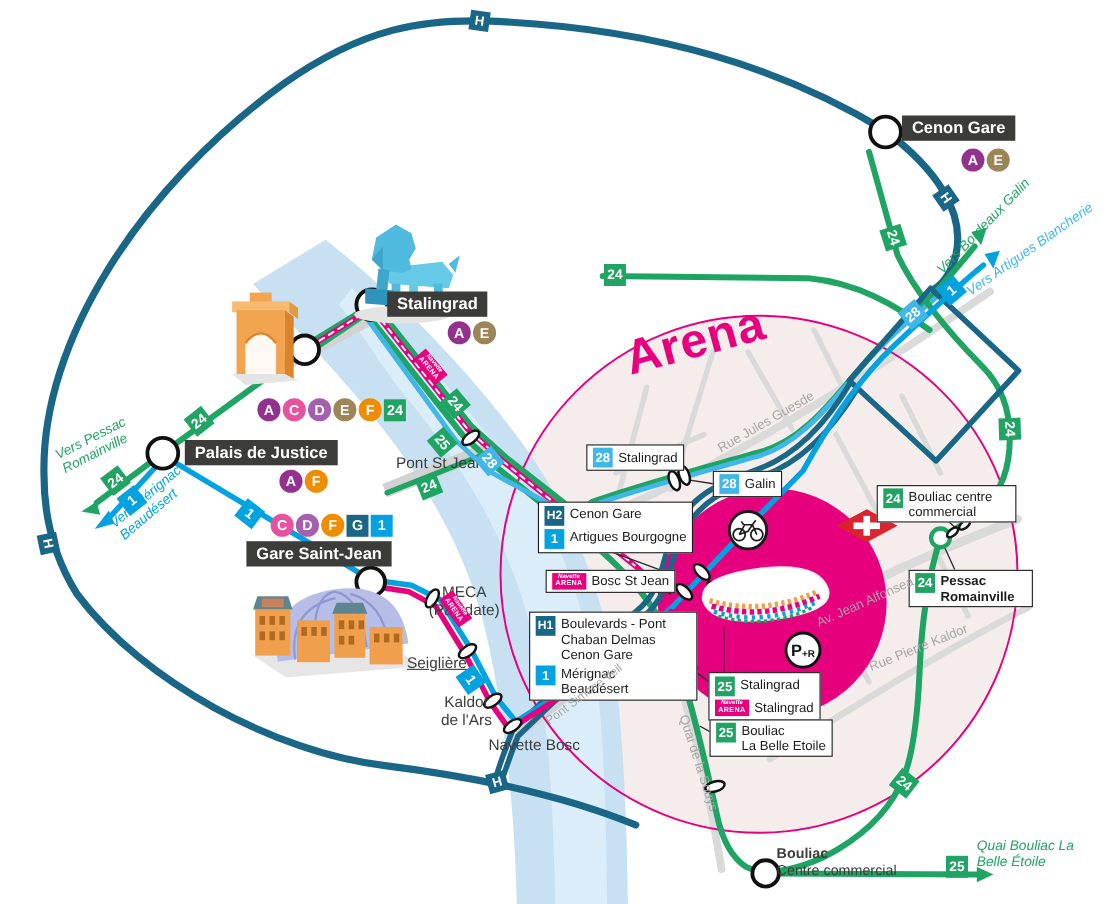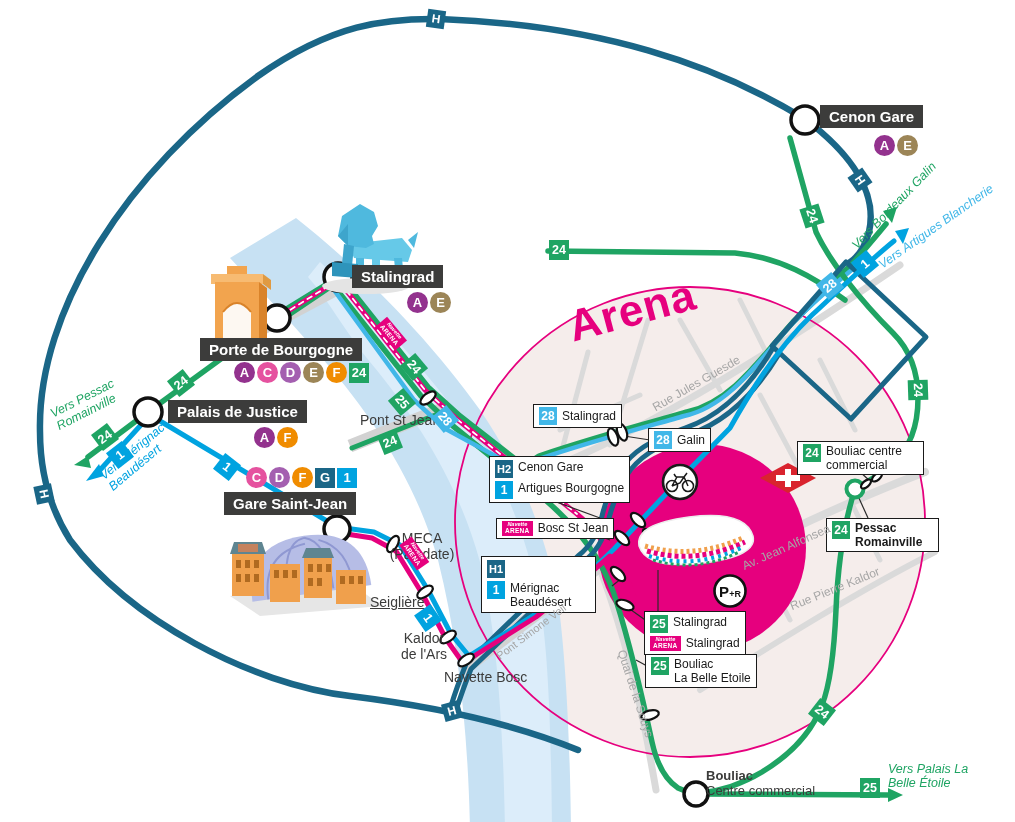--- a/index.html
+++ b/index.html
@@ -235,21 +235,20 @@
     <span class="bc" style="background:#93328e">A</span>
     <span class="bc" style="background:#9c8557">E</span>
   </div>
 
   <div class="abs sta" style="left:352px;top:265px;">Stalingrad</div>
   <div class="abs row" style="left:407px;top:292px;">
     <span class="bc" style="background:#93328e">A</span>
     <span class="bc" style="background:#9c8557">E</span>
   </div>
 
-  <div class="abs sta" style="left:200px;top:338px;">Porte de Bourgogne</div>
   <div class="abs row" style="left:234px;top:362px;">
     <span class="bc" style="background:#93328e">A</span>
     <span class="bc" style="background:#e5529f">C</span>
     <span class="bc" style="background:#a45fb0">D</span>
     <span class="bc" style="background:#9c8557">E</span>
     <span class="bc" style="background:#f08c00">F</span>
     <span class="bs" style="background:#1fa463">24</span>
   </div>
 
   <div class="abs sta" style="left:168px;top:400px;">Palais de Justice</div>
@@ -288,20 +287,21 @@
   <div class="abs wbox" style="left:496px;top:518px;">
     <span class="nav-badge">
         <i>Navette</i>
         <b>ARENA</b>
       </span>
     <span>Bosc St Jean</span>
   </div>
   <div class="abs wboxc" style="left:481px;top:556px;">
     <div class="r">
         <span class="bs sm" style="background:#1a6687;font-size:11px">H1</span>
+        <span style="width:118px;">Boulevards - Pont Chaban Delmas Cenon Gare</span>
       </div>
     <div class="r">
         <span class="bs sm" style="background:#00a3e0">1</span>
         <span style="width:80px;">Mérignac Beaudésert</span>
       </div>
   </div>
   <div class="abs wbox" style="left:797px;top:441px;align-items:flex-start;white-space:normal;">
     <span class="bs sm" style="background:#1fa463">24</span>
     <span style="width:92px;">Bouliac centre commercial</span>
   </div>
@@ -331,21 +331,21 @@
   <div class="abs stp" style="left:383px;top:518px;width:78px;text-align:center;margin-top:12px;"><span>MECA</span><br><span>(Paludate)</span></div>
   <div class="abs stp" style="left:370px;top:594px;text-decoration:underline;">Seiglière</div>
   <div class="abs stp" style="left:398px;top:630px;width:52px;text-align:center;"><span>Kaldor</span><br><span>de l'Ars</span></div>
   <div class="abs stp" style="left:444px;top:669px;">Navette Bosc</div>
   <div class="abs stp" style="left:706px;top:768px;font-size:13px;"><b>Bouliac</b><br><span>Centre commercial</span></div>
 
   <div class="abs dir" style="left:849px;top:242px;color:#1fa463;transform:rotate(-46deg);transform-origin:left top;">Vers Bordeaux Galin</div>
   <div class="abs dir" style="left:876px;top:260px;color:#41b7e8;transform:rotate(-35deg);transform-origin:left top;">Vers Artigues Blancherie</div>
   <div class="abs dir" style="left:48px;top:408px;width:92px;color:#1fa463;transform:rotate(-27deg);transform-origin:left top;">Vers Pessac Romainville</div>
   <div class="abs dir" style="left:97px;top:472px;width:92px;color:#00a3e0;transform:rotate(-40deg);transform-origin:left top;">Vers Mérignac Beaudésert</div>
-  <div class="abs dir" style="left:888px;top:762px;width:96px;color:#1fa463;">Vers Palais La Belle Étoile</div>
+  <div class="abs dir" style="left:888px;top:762px;width:96px;color:#1fa463;">Quai Bouliac La Belle Étoile</div>
 
   <div class="abs street" style="left:650px;top:402px;transform:rotate(-30deg);">Rue Jules Guesde</div>
   <div class="abs street" style="left:740px;top:560px;transform:rotate(-24deg);">Av. Jean Alfonsea</div>
   <div class="abs street" style="left:788px;top:600px;transform:rotate(-22deg);">Rue Pierre Kaldor</div>
   <div class="abs street" style="left:628px;top:648px;transform:rotate(72deg);">Quai de la Souys</div>
   <div class="abs street" style="left:494px;top:652px;transform:rotate(-37deg);font-size:11px;">Pont Simone Veil</div>
 
   <div class="lb hb" style="left:427px;top:10px;transform:rotate(8deg);">H</div>
   <div class="lb hb" style="left:851px;top:171px;transform:rotate(55deg);">H</div>
   <div class="lb hb" style="left:35px;top:485px;transform:rotate(78deg);">H</div>

